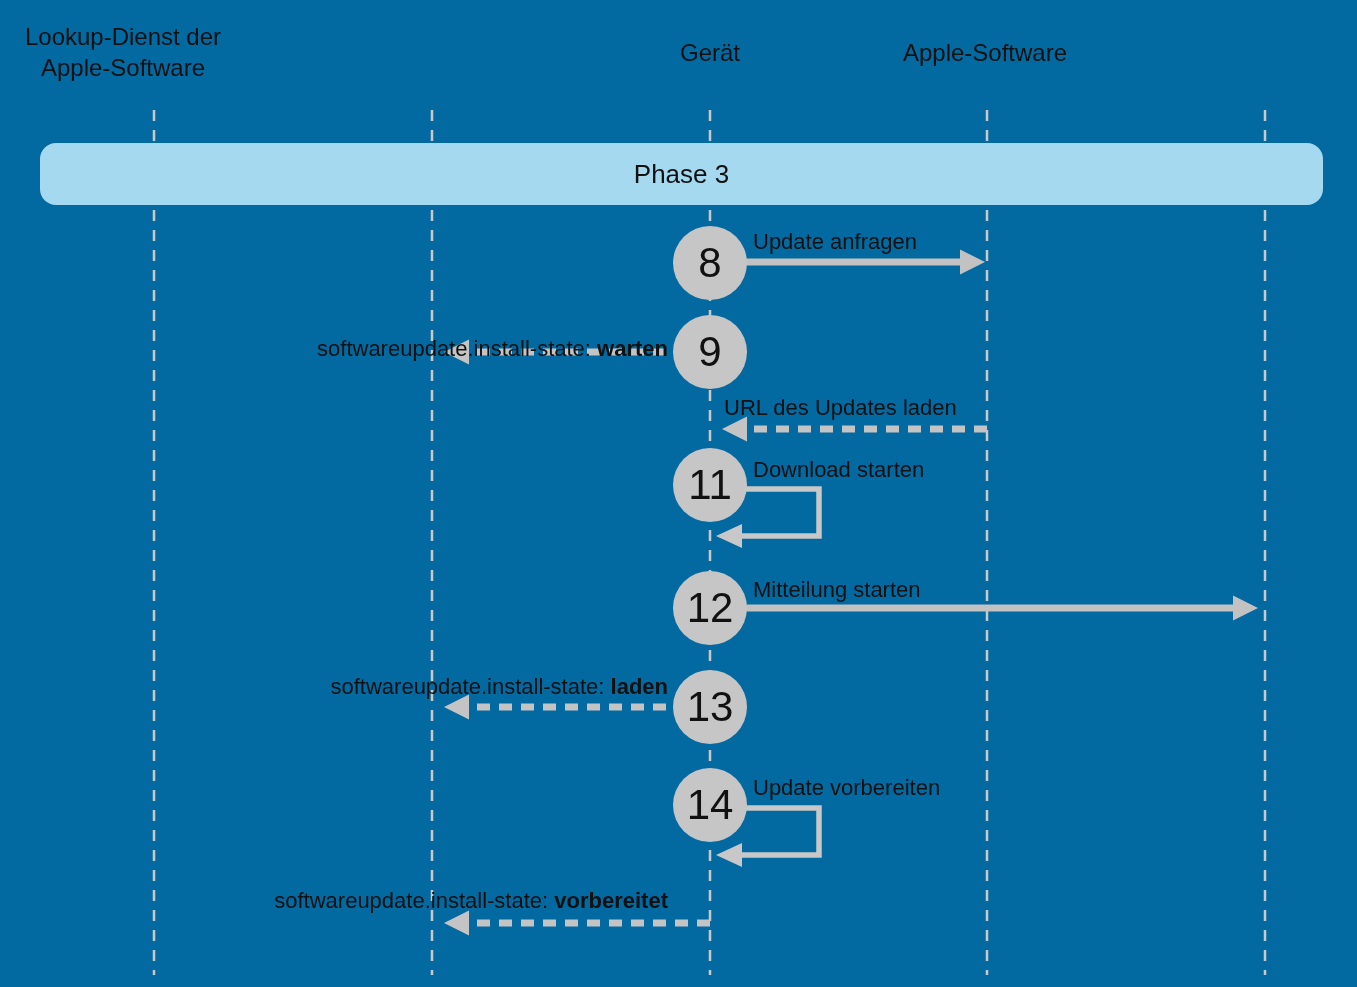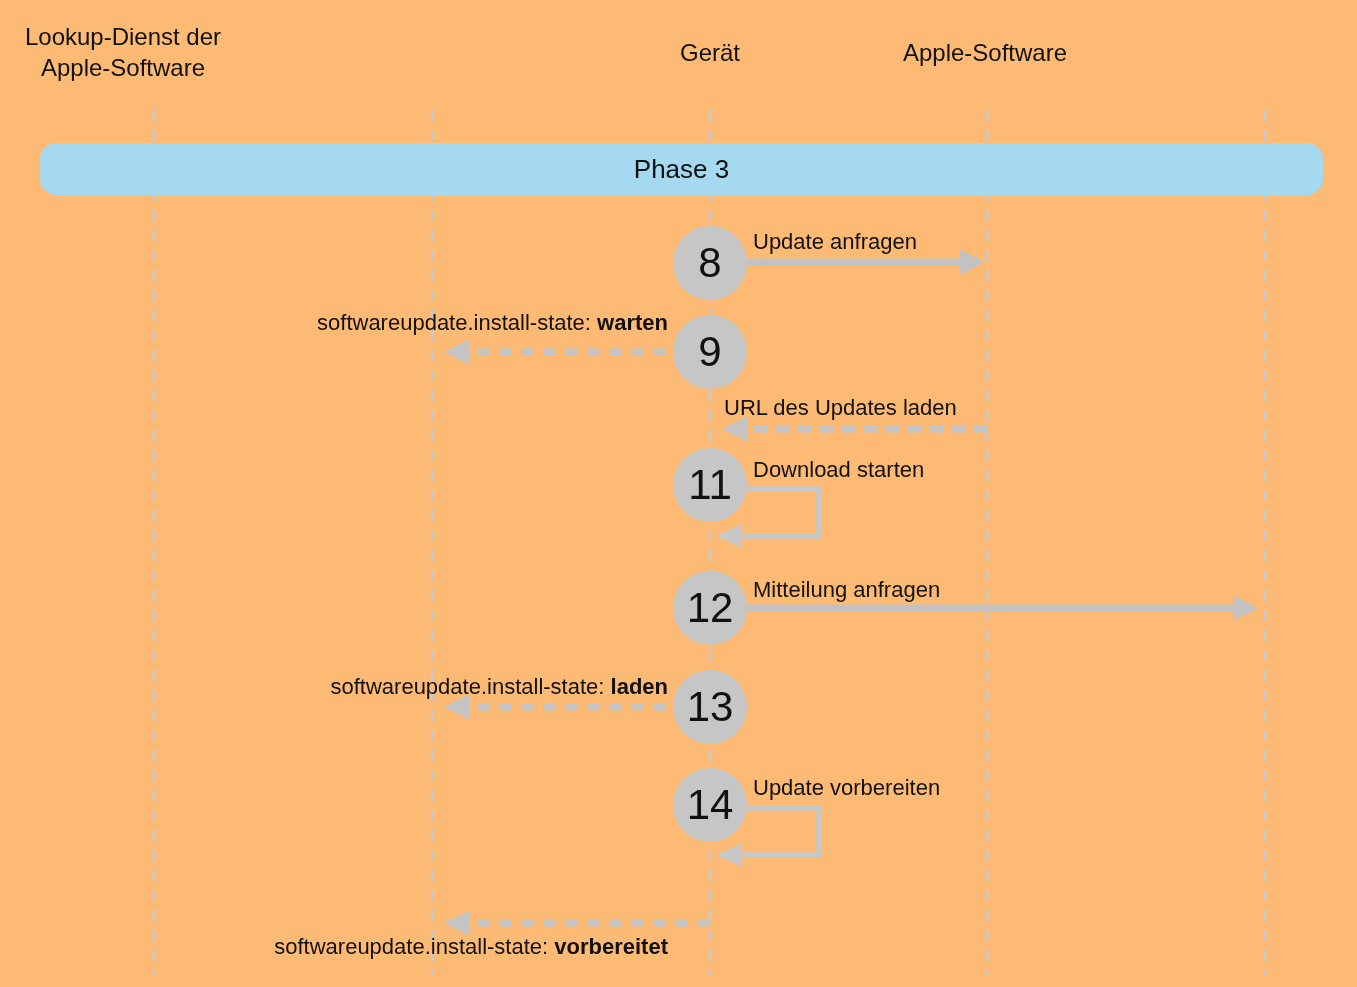--- a/index.html
+++ b/index.html
@@ -5,21 +5,21 @@
   * { margin: 0; padding: 0; box-sizing: border-box; }
   html, body { background: #ffffff; }
   body {
     font-family: "Liberation Sans", "DejaVu Sans", sans-serif;
     color: #1d1d1f;
   }
   .stage {
     position: relative;
     width: 1357px;
     height: 987px;
-    background: #fdba74;
+    background: #0369a1;
     overflow: hidden;
   }
   svg.wires {
     position: absolute;
     left: 0; top: 0;
     width: 1357px; height: 987px;
   }
   
   .actor {
     position: absolute;
@@ -35,21 +35,21 @@
     text-align: center;
     white-space: nowrap;
     color: #111111;
   }
   
   .phase-banner {
     position: absolute;
     left: 40px;
     top: 143px;
     width: 1283px;
-    height: 52px;
+    height: 62px;
     background: #A4D9EF;
     border-radius: 16px;
     display: flex;
     align-items: center;
     justify-content: center;
     font-size: 26px;
     color: #111111;
   }
   
   .step-circle {
@@ -160,35 +160,35 @@
   <div class="step-circle" style="left:673px; top:670px">
       <span>13</span>
     </div>
   <div class="step-circle" style="left:673px; top:768px">
       <span>14</span>
     </div>
 
   <div class="msg-label" style="left:753px; top:229px">
     <span>Update anfragen</span>
   </div>
-  <div class="msg-label" style="right:689px; top:310px">
+  <div class="msg-label" style="right:689px; top:336px">
     <span>softwareupdate.install-state: </span><span class="b">warten</span>
   </div>
   <div class="msg-label" style="left:724px; top:395px">
     <span>URL des Updates laden</span>
   </div>
   <div class="msg-label" style="left:753px; top:457px">
     <span>Download starten</span>
   </div>
   <div class="msg-label" style="left:753px; top:577px">
-    <span>Mitteilung anfragen</span>
+    <span>Mitteilung starten</span>
   </div>
   <div class="msg-label" style="right:689px; top:674px">
     <span>softwareupdate.install-state: </span><span class="b">laden</span>
   </div>
   <div class="msg-label" style="left:753px; top:775px">
     <span>Update vorbereiten</span>
   </div>
-  <div class="msg-label" style="right:689px; top:934px">
+  <div class="msg-label" style="right:689px; top:888px">
     <span>softwareupdate.install-state: </span><span class="b">vorbereitet</span>
   </div>
 
 </div>
 
 </body></html>

